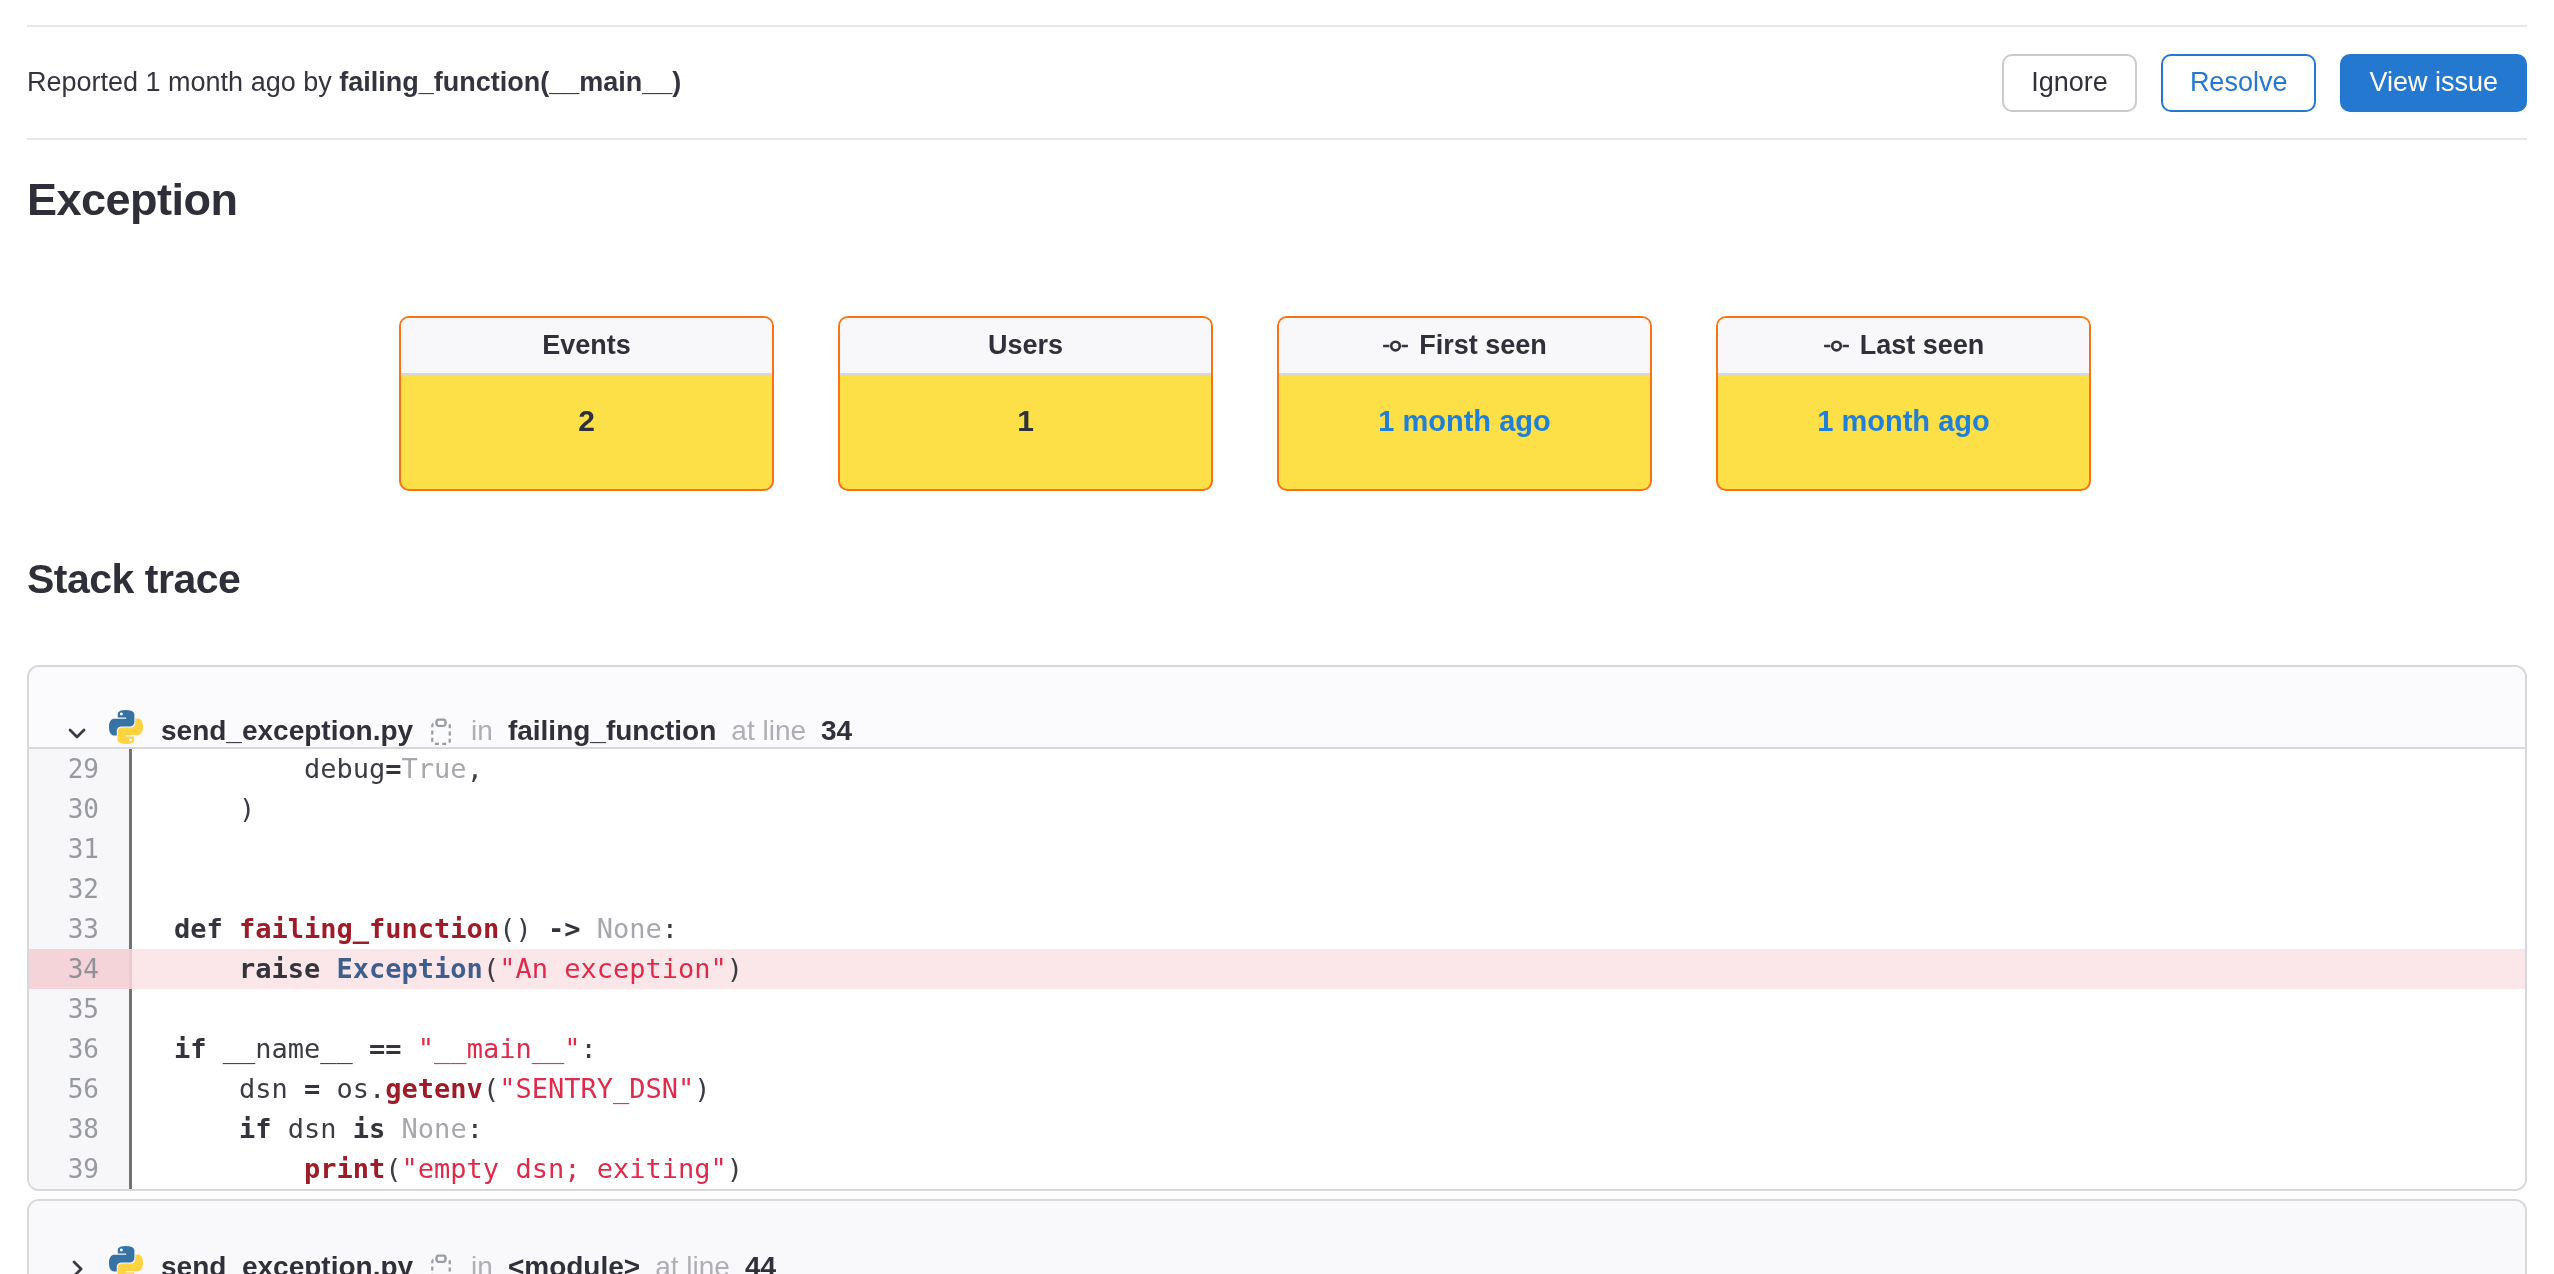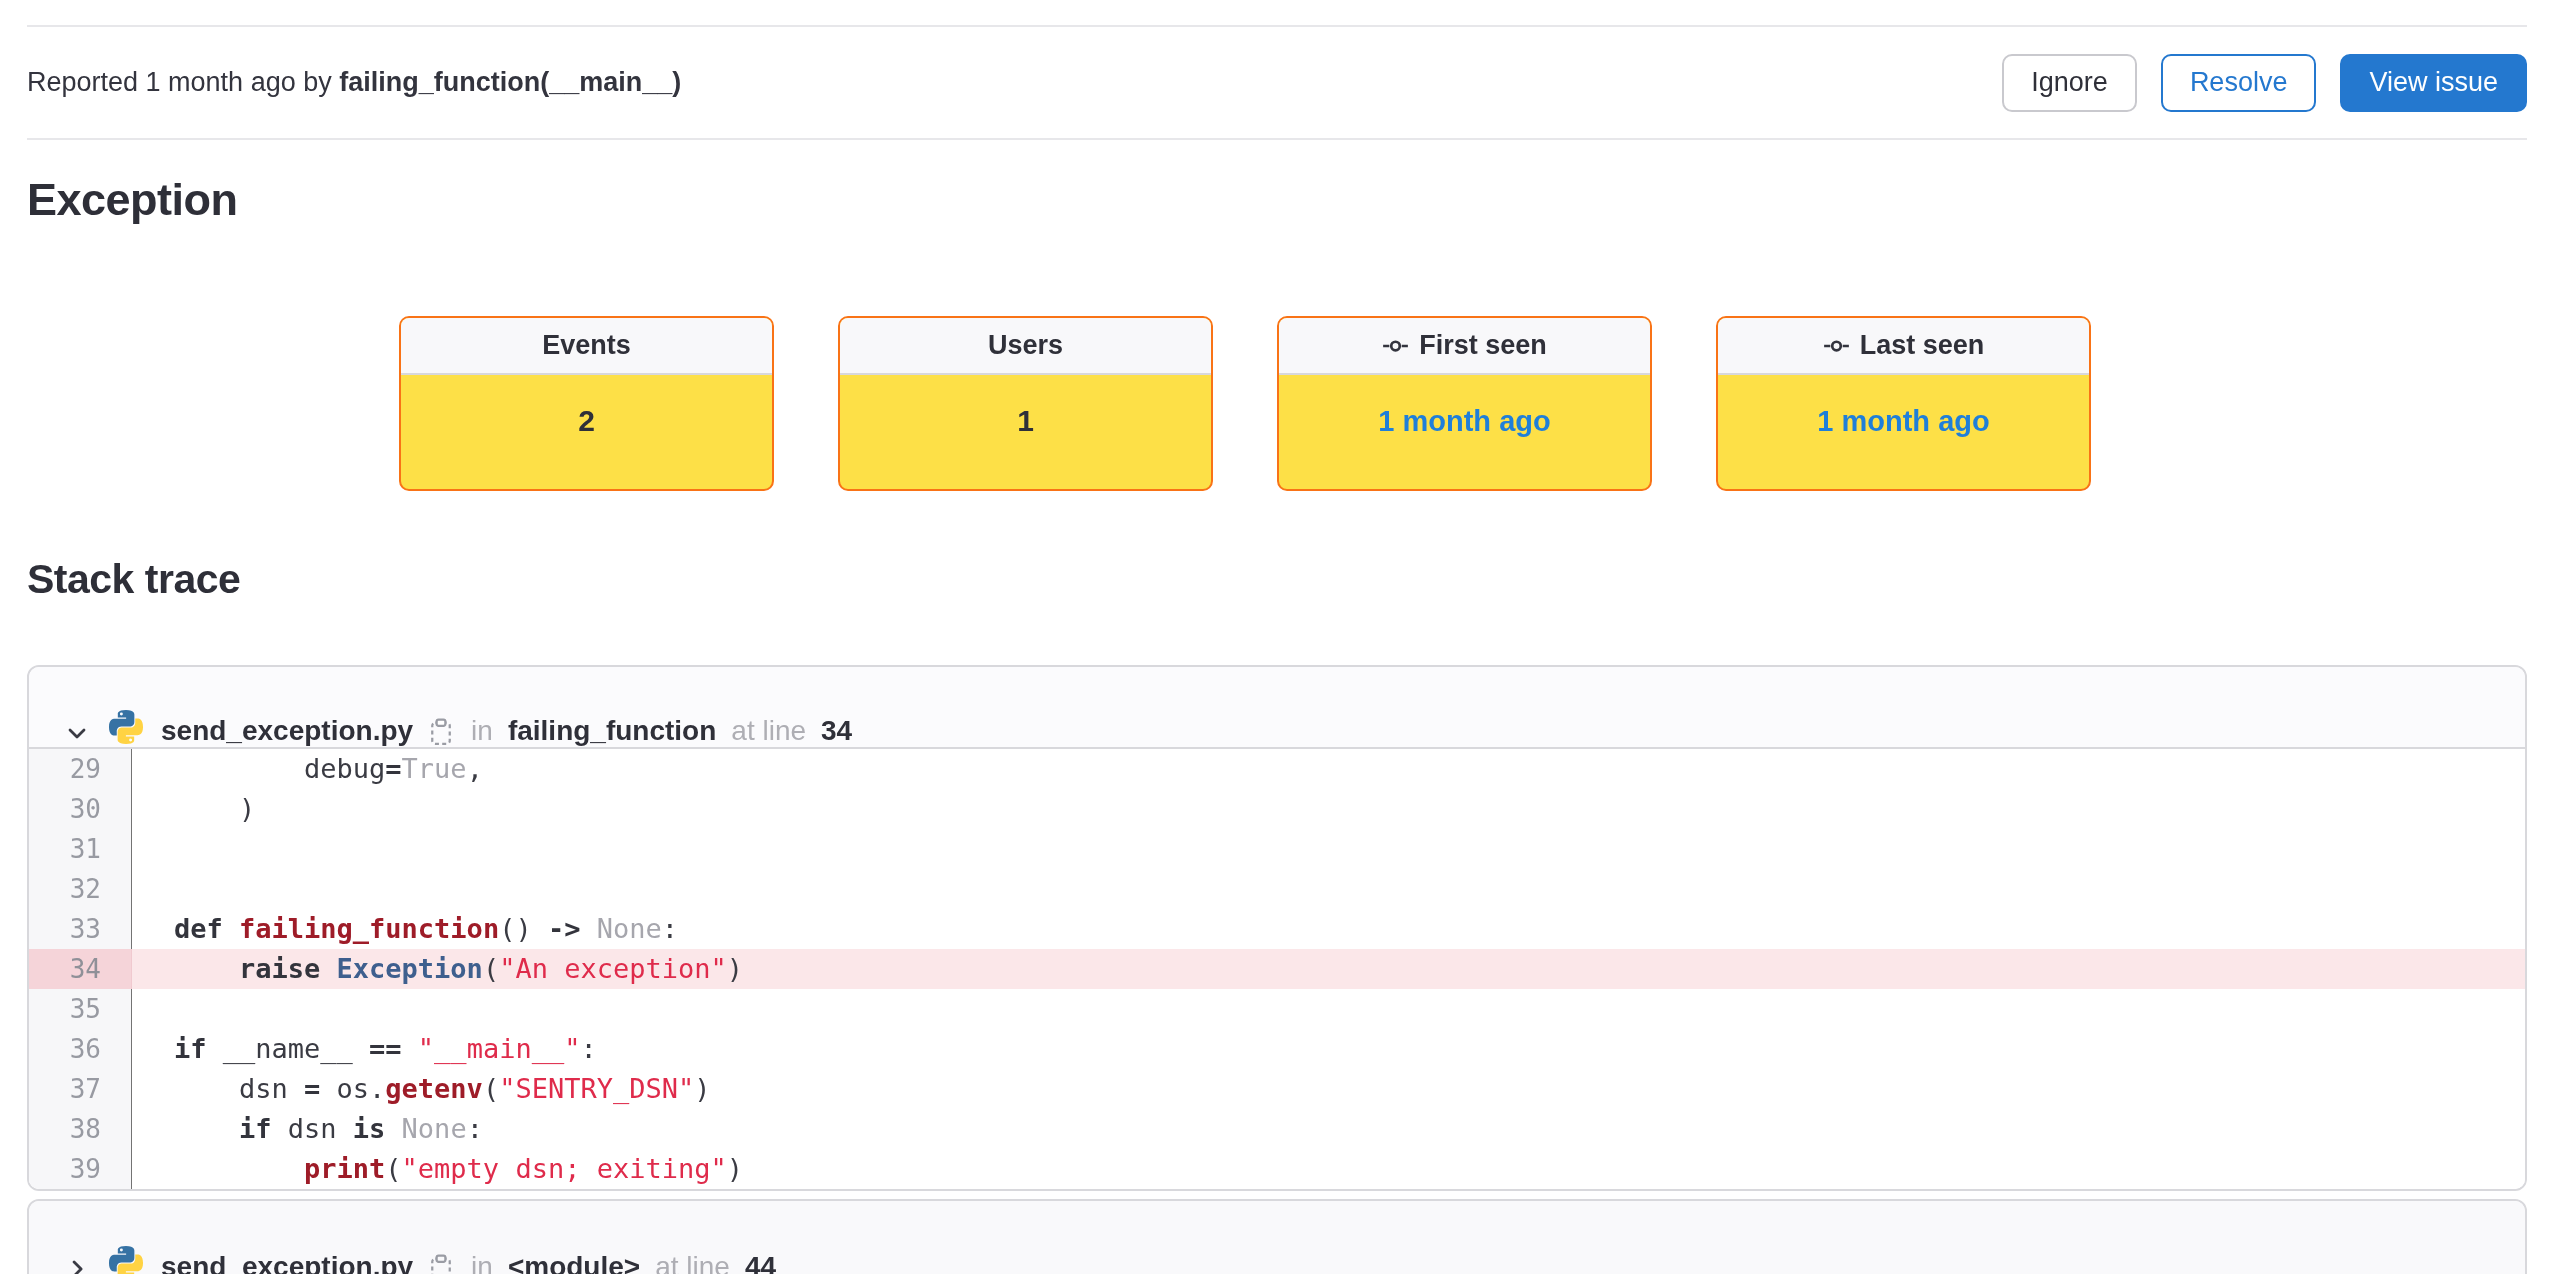--- a/index.html
+++ b/index.html
@@ -66,21 +66,21 @@
   .muted{color:#aeaeb4}
   .chev{display:flex;align-items:center;cursor:pointer}
   .pyicon{display:flex;align-items:center}
   .copyicon{display:flex;align-items:center;cursor:pointer;margin-left:-2px}
 
   
   .code{font-family:"DejaVu Sans Mono",monospace;font-size:27px}
   .code-row{display:flex;height:40px;line-height:40px;background:#fff}
   .code-row.hl{background:var(--hl-bg)}
   .gutter-cell{
-    width:103px;flex:0 0 103px;background:#f7f7f9;border-right:1px solid #737373;
+    width:103px;flex:0 0 103px;background:#f7f7f9;border-right:3px solid #737373;
     color:#989aa2;text-align:right;padding-right:30px;font-size:26px;
   }
   .code-row.hl .gutter-cell{background:var(--hl-gutter);border-right-color:#f0c9cf;color:#8f9098}
   .code-cell{padding-left:42px;white-space:pre;flex:1;color:#3a3b43}
   .tp{color:#3a3b43}
   .tk{color:#33343c;font-weight:700}
   .to{color:#33343c;font-weight:700}
   .tf{color:var(--tok-fn);font-weight:700}
   .te{color:var(--tok-exc);font-weight:700}
   .ts{color:var(--tok-str)}
@@ -207,21 +207,21 @@
         </div>
         <div class="code-row">
           <div class="gutter-cell">35</div>
           <div class="code-cell"></div>
         </div>
         <div class="code-row">
           <div class="gutter-cell">36</div>
           <div class="code-cell"><span class="tk">if</span><span class="tp"> __name__ </span><span class="to">==</span><span class="tp"> </span><span class="ts">"__main__"</span><span class="tp">:</span></div>
         </div>
         <div class="code-row">
-          <div class="gutter-cell">37</div>
+          <div class="gutter-cell">56</div>
           <div class="code-cell"><span class="tp">    dsn </span><span class="to">=</span><span class="tp"> os.</span><span class="tf">getenv</span><span class="tp">(</span><span class="ts">"SENTRY_DSN"</span><span class="tp">)</span></div>
         </div>
         <div class="code-row">
           <div class="gutter-cell">38</div>
           <div class="code-cell"><span class="tp">    </span><span class="tk">if</span><span class="tp"> dsn </span><span class="to">is</span><span class="tp"> </span><span class="tl">None</span><span class="tp">:</span></div>
         </div>
         <div class="code-row">
           <div class="gutter-cell">39</div>
           <div class="code-cell"><span class="tp">        </span><span class="tf">print</span><span class="tp">(</span><span class="ts">"empty dsn; exiting"</span><span class="tp">)</span></div>
         </div>

